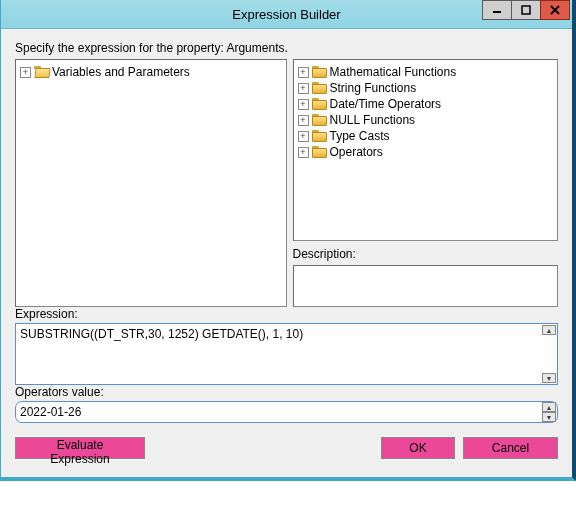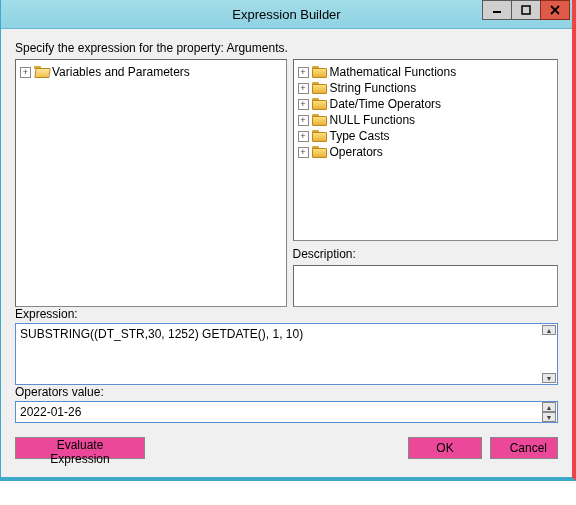--- a/index.html
+++ b/index.html
@@ -7,21 +7,21 @@
     padding: 0;
     font-family: "Segoe UI", Tahoma, sans-serif;
     font-size: 12px;
     background: #fff;
     color: #000;
   }
   .window {
     width: 576px;
     box-sizing: border-box;
     border-left: 1px solid #3fa9c9;
-    border-right: 4px solid #ef4444;
+    border-right: 4px solid #0c4a6e;
     border-bottom: 4px solid #3fa9c9;
     background: #f0f0f0;
   }
   .titlebar {
     height: 28px;
     background: linear-gradient(#a3dce8, #8fd3e4);
     border-bottom: 1px solid #6bb8cc;
     display: flex;
     align-items: center;
     position: relative;
@@ -156,20 +156,21 @@
     position: relative;
     border: 1px solid #5a8fd6;
     background: #fff;
     box-sizing: border-box;
   }
   .expr-box {
     height: 62px;
   }
   .eval-box {
     height: 22px;
+    border-radius: 7px;
   }
   .expr-text, .eval-text {
     position: absolute;
     left: 4px;
     top: 3px;
     right: 18px;
     white-space: nowrap;
     overflow: hidden;
   }
   .spin {
@@ -203,21 +204,21 @@
     height: 22px;
     border: 1px solid #888;
     background: #ec4899;
     padding: 0 10px;
     font: inherit;
     cursor: default;
     box-sizing: border-box;
   }
   .push-button.eval { width: 130px; text-align:center;}
   .push-button.ok { width: 74px; }
-  .push-button.cancel { width: 68px; text-align: right; }
+  .push-button.cancel { width: 95px; }
   .spacer { flex: 1; }
 </style>
 </head>
 <body>
 
 <div class="window">
 
   <div class="titlebar">
     <div class="title-text">Expression Builder</div>
     <div class="win-controls">

